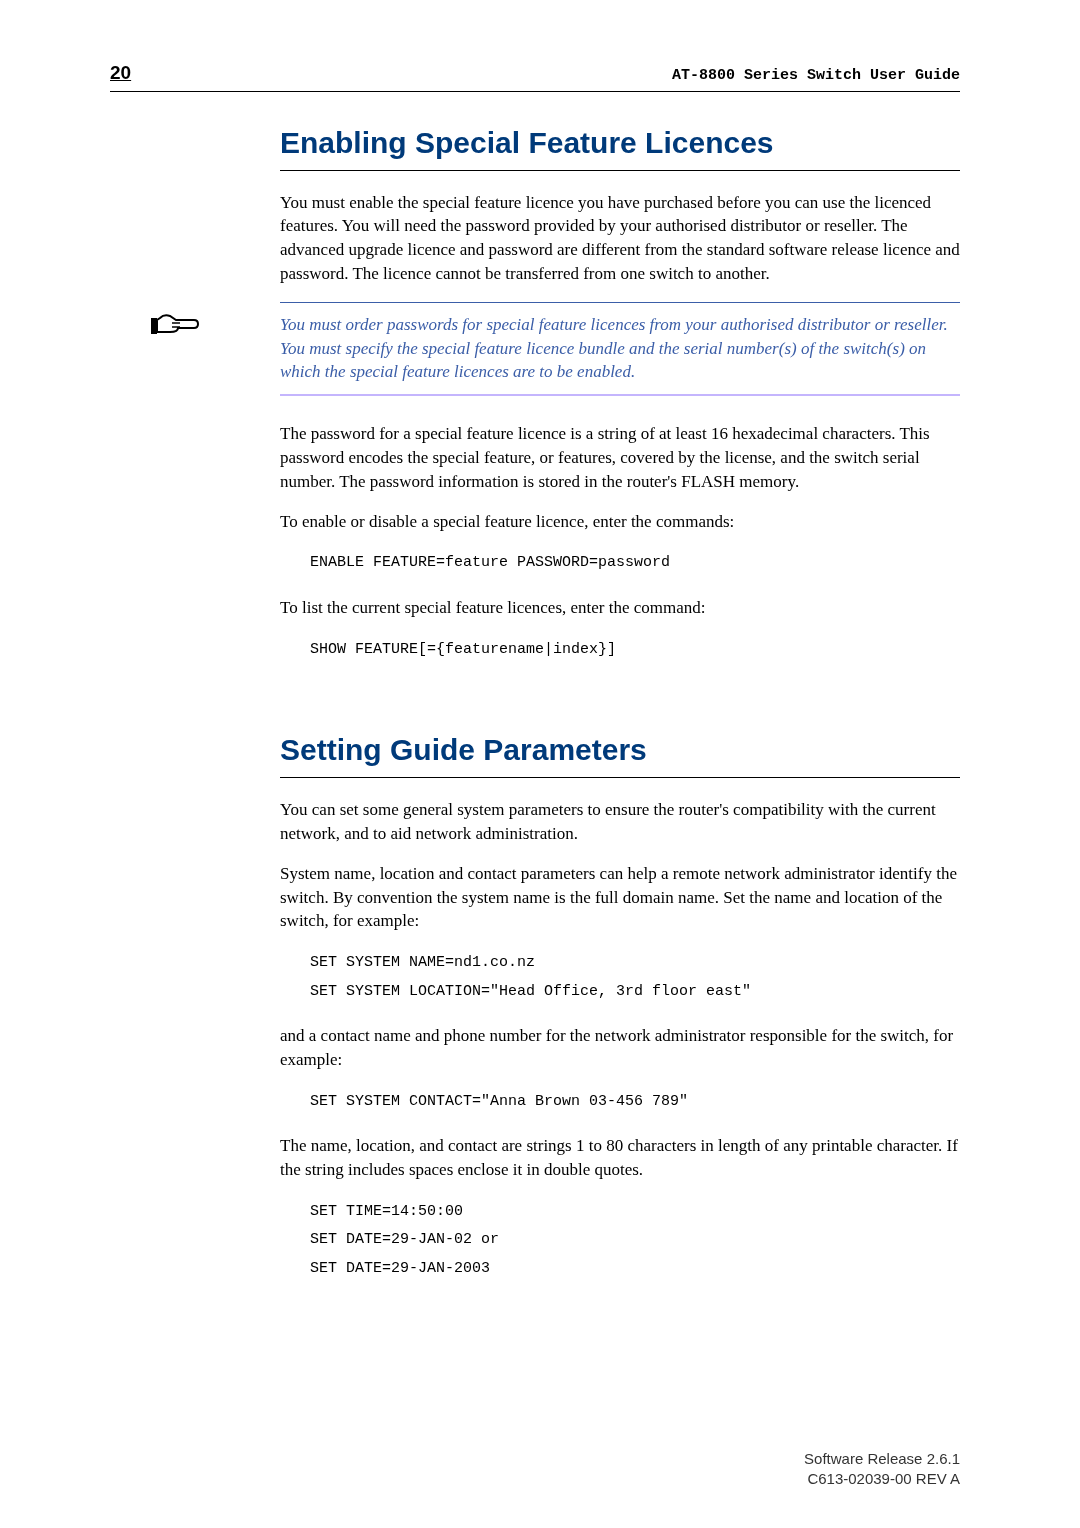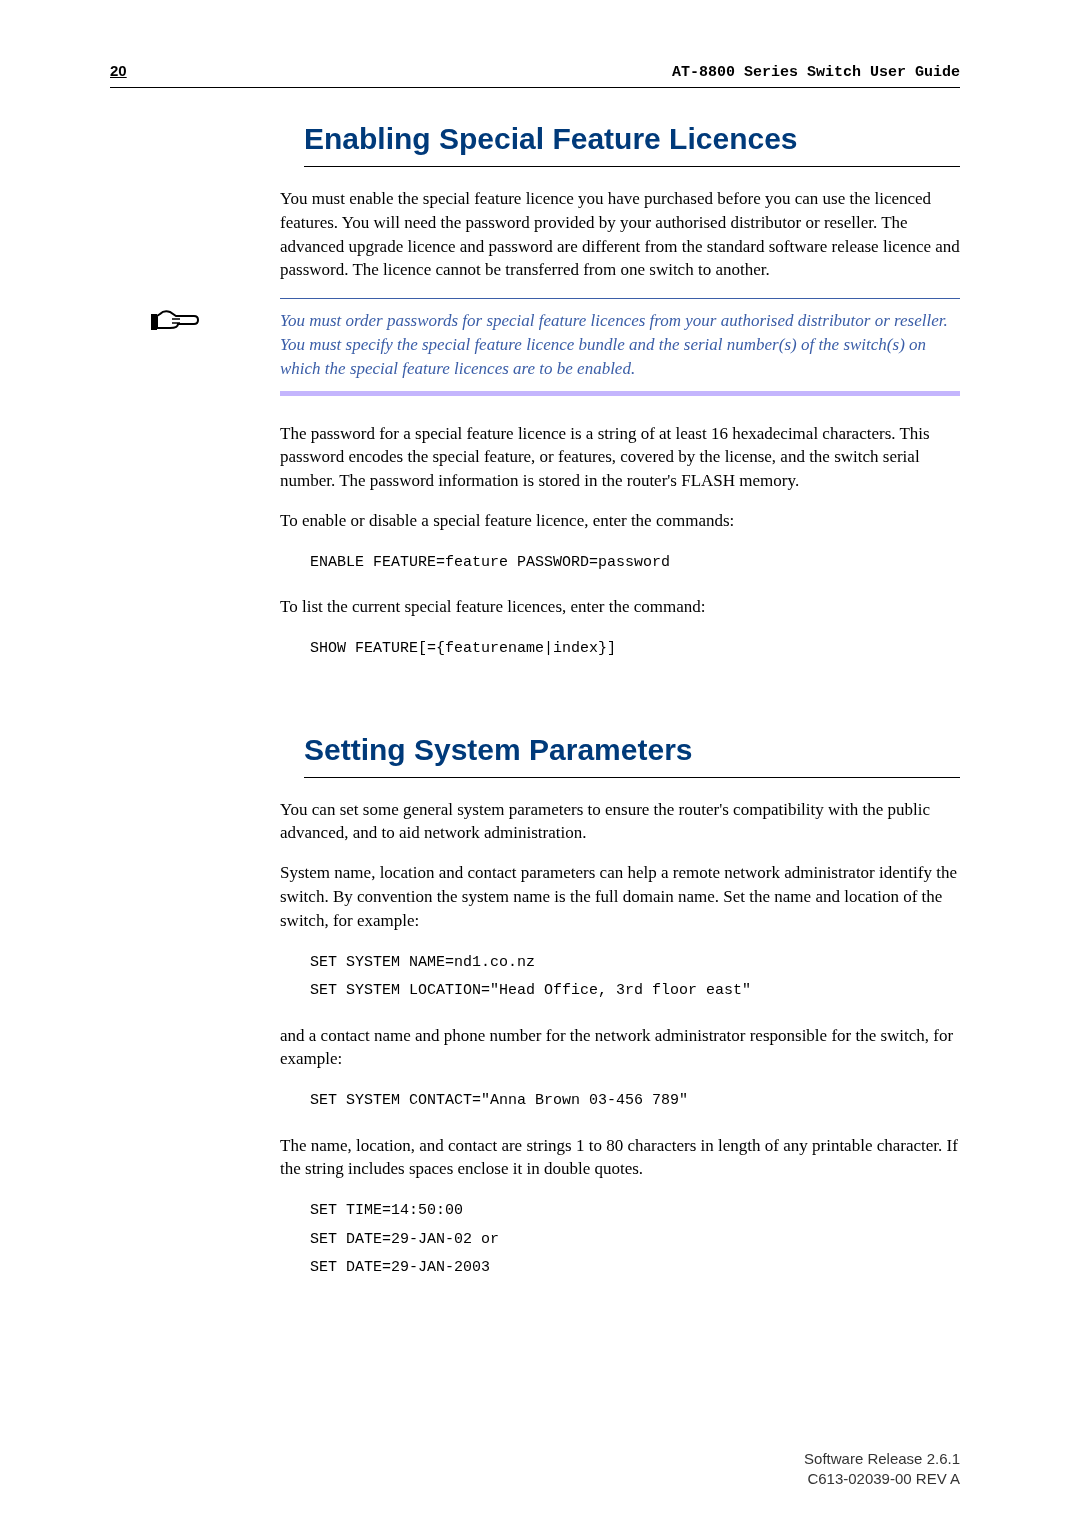--- a/index.html
+++ b/index.html
@@ -20,40 +20,39 @@
     display: flex;
     justify-content: space-between;
     align-items: baseline;
     border-bottom: 1.5px solid #000;
     padding-bottom: 4px;
     margin-bottom: 30px;
   }
   .page-num {
     font-weight: bold;
     font-family: Verdana, Arial, sans-serif;
-    font-size: 15px;
+    font-size: 19px;
     text-decoration: underline;
   }
   .doc-title {
     font-weight: bold;
     font-family: Liberation Mono, monospace;
     font-size: 15px;
   }
   .content {
     margin-left: 170px;
   }
   h1 {
     font-family: Verdana, Arial, sans-serif;
     font-weight: bold;
     font-size: 30px;
     color: #003a7a;
     border-bottom: 1.5px solid #000;
     padding-bottom: 6px;
     margin-bottom: 20px;
-    margin-left: 24px;
   }
   h1.second {
     margin-top: 65px;
   }
   p {
     margin-bottom: 16px;
     text-align: left;
   }
   .ital {
     font-style: italic;
@@ -65,21 +64,21 @@
   }
   .note-icon {
     position: absolute;
     left: -60px;
     top: 4px;
     width: 55px;
     height: 40px;
   }
   .note-border {
     border-top: 1px solid #3b5ea8;
-    border-bottom: 5px solid #c4b5fd;
+    border-bottom: 2px solid #c4b5fd;
     padding: 10px 0;
     margin-bottom: 26px;
   }
   .note-text {
     color: #3b5ea8;
     font-style: italic;
     margin-bottom: 0;
   }
   .cmd-block {
     margin-left: 30px;
@@ -142,23 +141,23 @@
     <div class="cmd-block">
       <div class="cmd-line"><span>ENABLE FEATURE=</span><span class="mono-ital">feature</span><span> PASSWORD=</span><span class="mono-ital">password</span></div>
     </div>
 
     <p>To list the current special feature licences, enter the command:</p>
 
     <div class="cmd-block">
       <div class="cmd-line"><span>SHOW FEATURE[={</span><span class="mono-ital">featurename</span><span>|</span><span class="mono-ital">index</span><span>}]</span></div>
     </div>
 
-    <h1 class="second">Setting System Parameters</h1>
+    <h1 class="second">Setting Guide Parameters</h1>
 
-    <p>You can set some general system parameters to ensure the router's compatibility with the public advanced, and to aid network administration.</p>
+    <p>You can set some general system parameters to ensure the router's compatibility with the current network, and to aid network administration.</p>
 
     <p>System name, location and contact parameters can help a remote network administrator identify the switch. By convention the system name is the full domain name. Set the name and location of the switch, for example:</p>
 
     <div class="cmd-block">
       <div class="cmd-line"><span>SET SYSTEM NAME=</span><span class="mono-ital">nd1.co.nz</span></div>
       <div class="cmd-line"><span>SET SYSTEM LOCATION=</span><span class="mono-ital">"Head Office, 3rd floor east"</span></div>
     </div>
 
     <p>and a contact name and phone number for the network administrator responsible for the switch, for example:</p>
 

